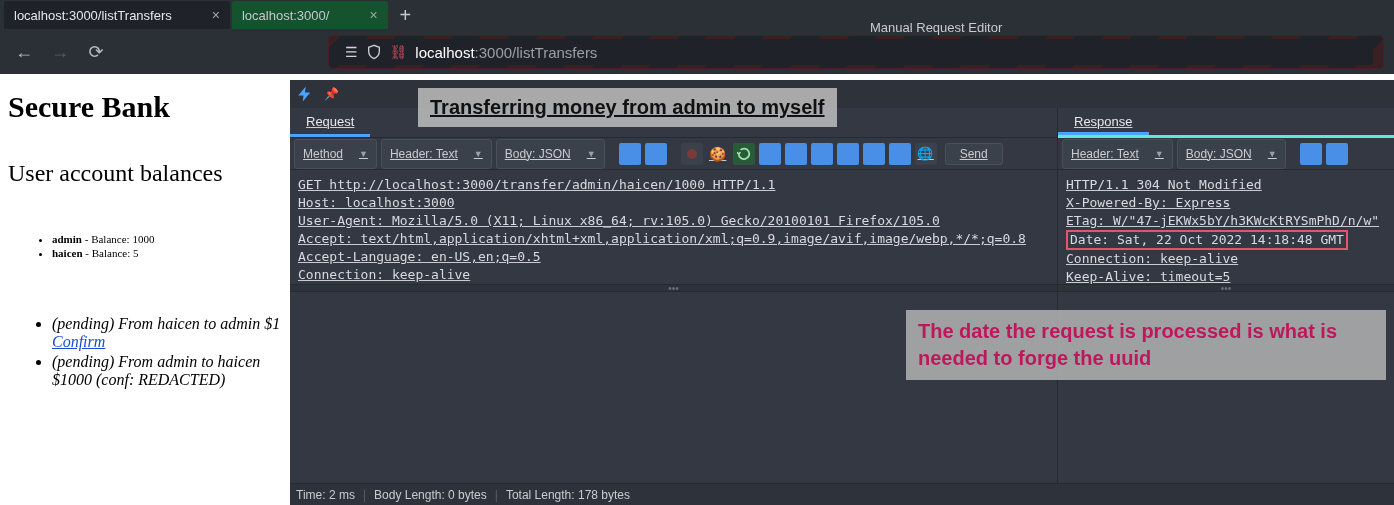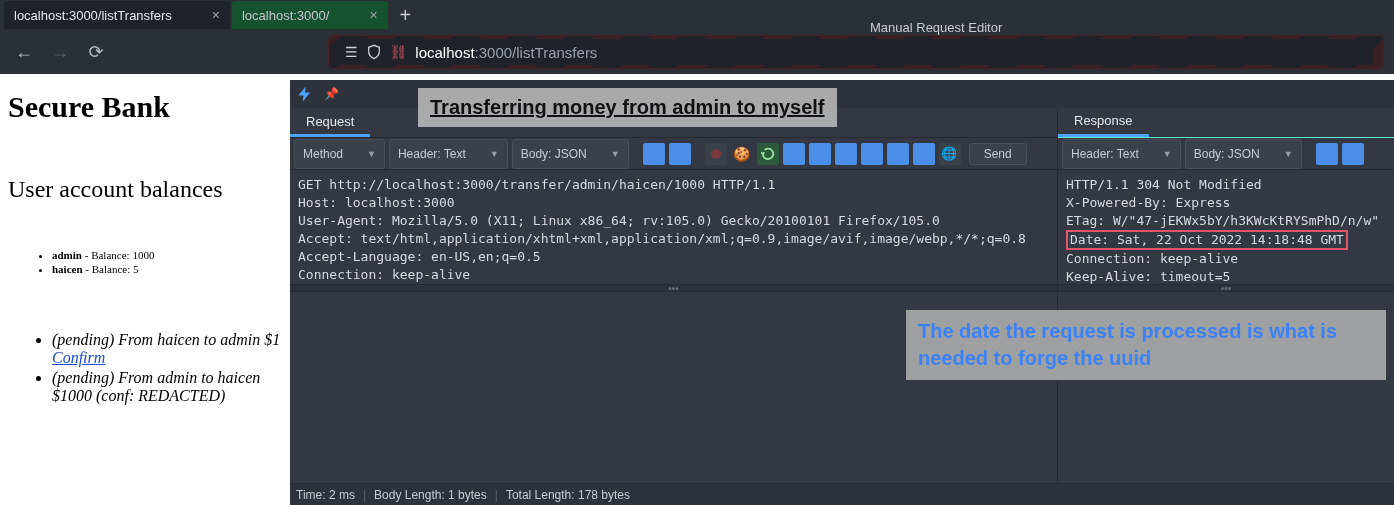--- a/index.html
+++ b/index.html
@@ -76,21 +76,21 @@
 
   .page-left {
     position: absolute;
     left: 0;
     top: 74px;
     width: 290px;
     padding: 16px 8px 8px 8px;
     font-family: Georgia, 'Times New Roman', serif;
     color: #000;
   }
-  .page-left h1 { font-size: 30px; font-weight: bold; margin-bottom: 52px; }
+  .page-left h1 { font-size: 30px; font-weight: bold; margin-bottom: 36px; }
   .page-left h2 { font-size: 24px; font-weight: normal; margin-bottom: 46px; }
   .page-left ul { list-style: disc; padding-left: 44px; font-size: 11px; margin-bottom: 56px; }
   .page-left ul li { margin-bottom: 2px; }
   .page-left ul li .bold { font-weight: bold; }
   .page-left .trans-list { list-style: disc; padding-left: 44px; font-size: 16px; font-style: italic; }
   .page-left .trans-list li { margin-bottom: 2px; }
   .page-left a { color: #1b4bd6; text-decoration: underline; }
 
   .zap-panel {
     position: absolute;
@@ -117,45 +117,45 @@
     font-weight: bold;
     font-size: 20px;
     padding: 8px 12px;
     text-decoration: underline;
   }
   .annotation2 {
     position: absolute;
     left: 906px; top: 310px;
     width: 480px;
     background: rgba(190,190,190,0.78);
-    color: #3b82f6;
+    color: #be185d;
     font-weight: bold;
     font-size: 20px;
     padding: 8px 12px;
     line-height: 1.35;
   }
 
   .zap-tabs { height: 30px; display: flex; border-bottom: 1px solid #262a31; }
   .zap-tab { padding: 6px 16px; color: #c8ccd2; }
   .zap-tab.active { border-bottom: 3px solid #4aa3ff; color: #e5e8ee; }
 
-  .zap-body { flex: 1; display: flex; }
+  .zap-body { flex: 1; display: flex; text-decoration: underline; }
   .req-pane { width: 768px; display: flex; flex-direction: column; border-right: 1px solid #262a31; }
   .res-pane { flex: 1; display: flex; flex-direction: column; }
 
   .toolbar { height: 32px; background: #333842; display: flex; align-items: center; padding: 0 4px; gap: 4px; border-bottom: 1px solid #262a31;}
   .dd {
     background: #3b414b;
     border: 1px solid #4a5059;
     border-radius: 3px;
     height: 24px;
     display: flex;
     align-items: center;
     padding: 14px 8px;
-    gap: 24px;
+    gap: 16px;
     font-size: 12px;
     color: #c8ccd2;
     cursor: pointer;
   }
   .dd .chev { font-size: 9px; color: #9aa0a8;}
   .tbtn { width: 22px; height: 22px; border-radius: 2px; display:flex; align-items:center; justify-content:center; cursor:pointer; }
   .tbtn.blue   { background:#4a8fe7; }
   .tbtn.darkg  { background:#2a5a3a; }
   .tbtn.record { background:#3b414b; }
   .tbtn.record .dot{ width:10px;height:10px;border-radius:50%;background:#7a3a3a;}
@@ -176,21 +176,21 @@
   .code-area.req { height: 114px; }
   .code-area.res { height: 114px; }
   .date-highlight { border: 2px solid #e2556a; padding: 0 2px; display:inline-block; line-height:16px;}
 
   .splitter { height: 8px; background: #2e333b; border-top:1px solid #262a31; border-bottom:1px solid #262a31; display:flex; align-items:center; justify-content:center; color:#6a7078; font-size:10px;}
   .empty-fill { flex:1; background:#333842; }
 
   .status-bar { height: 22px; background:#2e333b; border-top:1px solid #262a31; display:flex; align-items:center; font-size:12px; color:#c8ccd2; padding:0 6px; gap:8px;}
   .status-bar .sep { color:#5a5f67; }
 
-  .res-tabs { height:30px; display:flex; border-bottom:1px solid #5eead4;align-items:flex-end; }
+  .res-tabs { height:30px; display:flex; border-bottom:3px solid #5eead4; }
 </style>
 </head>
 <body>
 
 <div class="title-bar">
   <div class="tab active">
     <span>localhost:3000/listTransfers</span>
     <span class="tab-close">×</span>
   </div>
   <div class="tab">
@@ -310,21 +310,21 @@
 <span class="date-highlight">Date: Sat, 22 Oct 2022 14:18:48 GMT</span>
 <span>Connection: keep-alive
 Keep-Alive: timeout=5</span></div>
       <div class="splitter">•••</div>
       <div class="empty-fill"></div>
     </div>
   </div>
   <div class="status-bar">
     <span>Time: 2 ms</span>
       <span class="sep">|</span>
-    <span>Body Length: 1 bytes</span>
+    <span>Body Length: 0 bytes</span>
       <span class="sep">|</span>
     <span>Total Length: 178 bytes</span>
   </div>
 </div>
 
 <span class="zap-title">Manual Request Editor</span>
 
 <div class="annotation1">Transferring money from admin to myself</div>
 <div class="annotation2">The date the request is processed is what is needed to forge the uuid</div>
 

